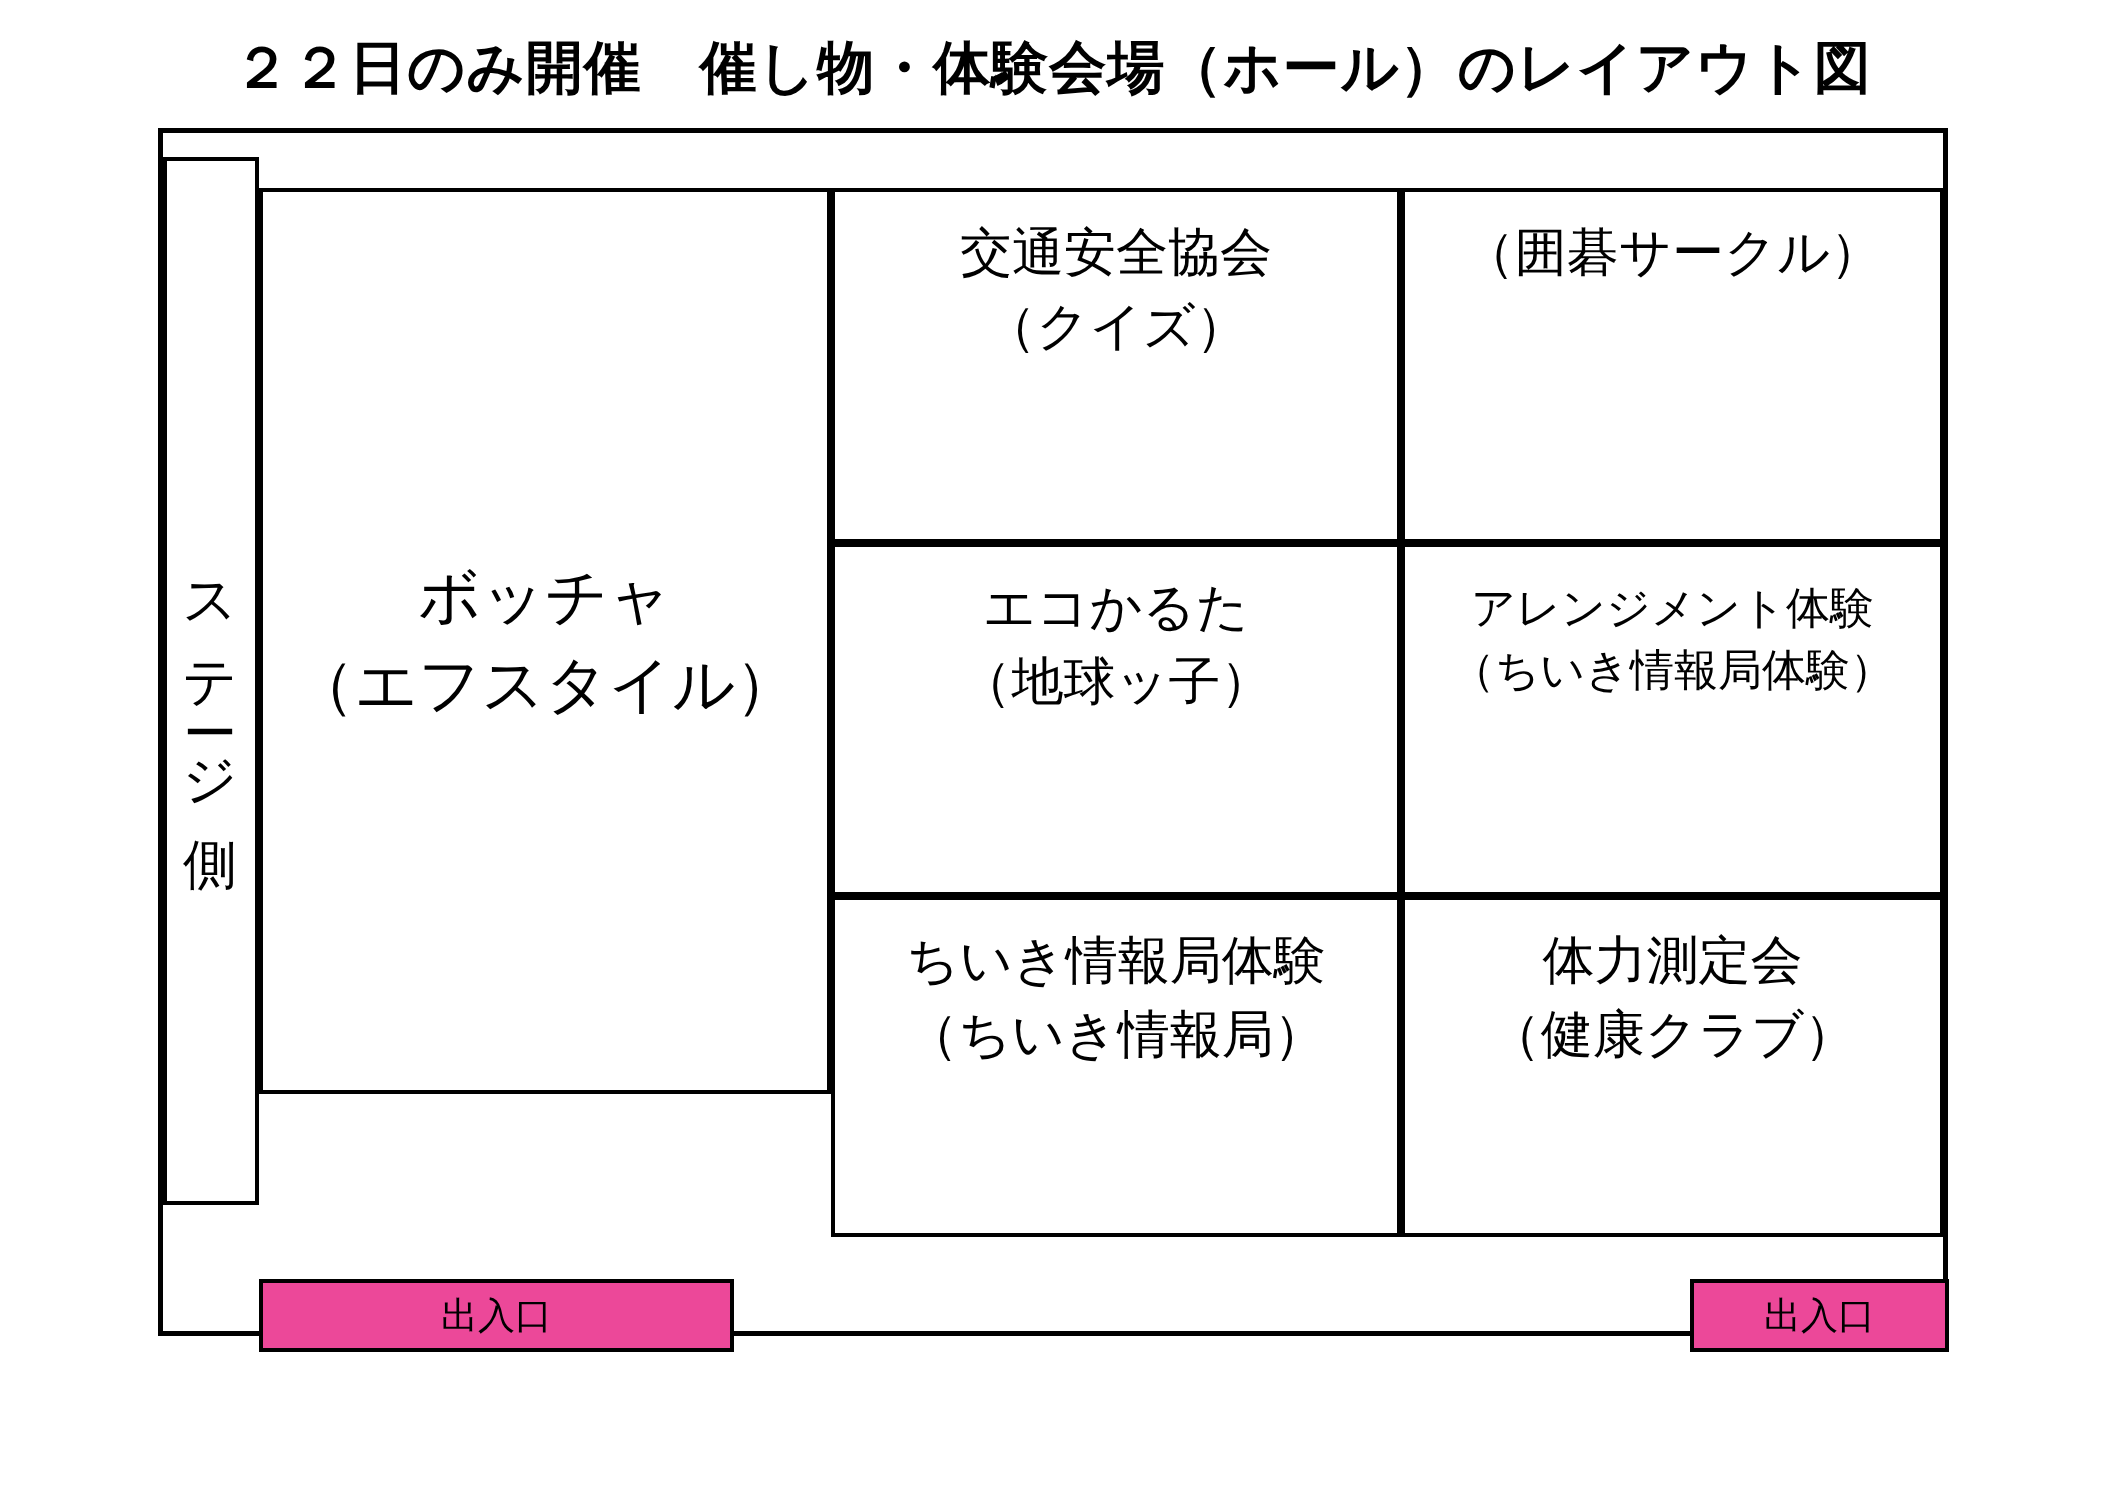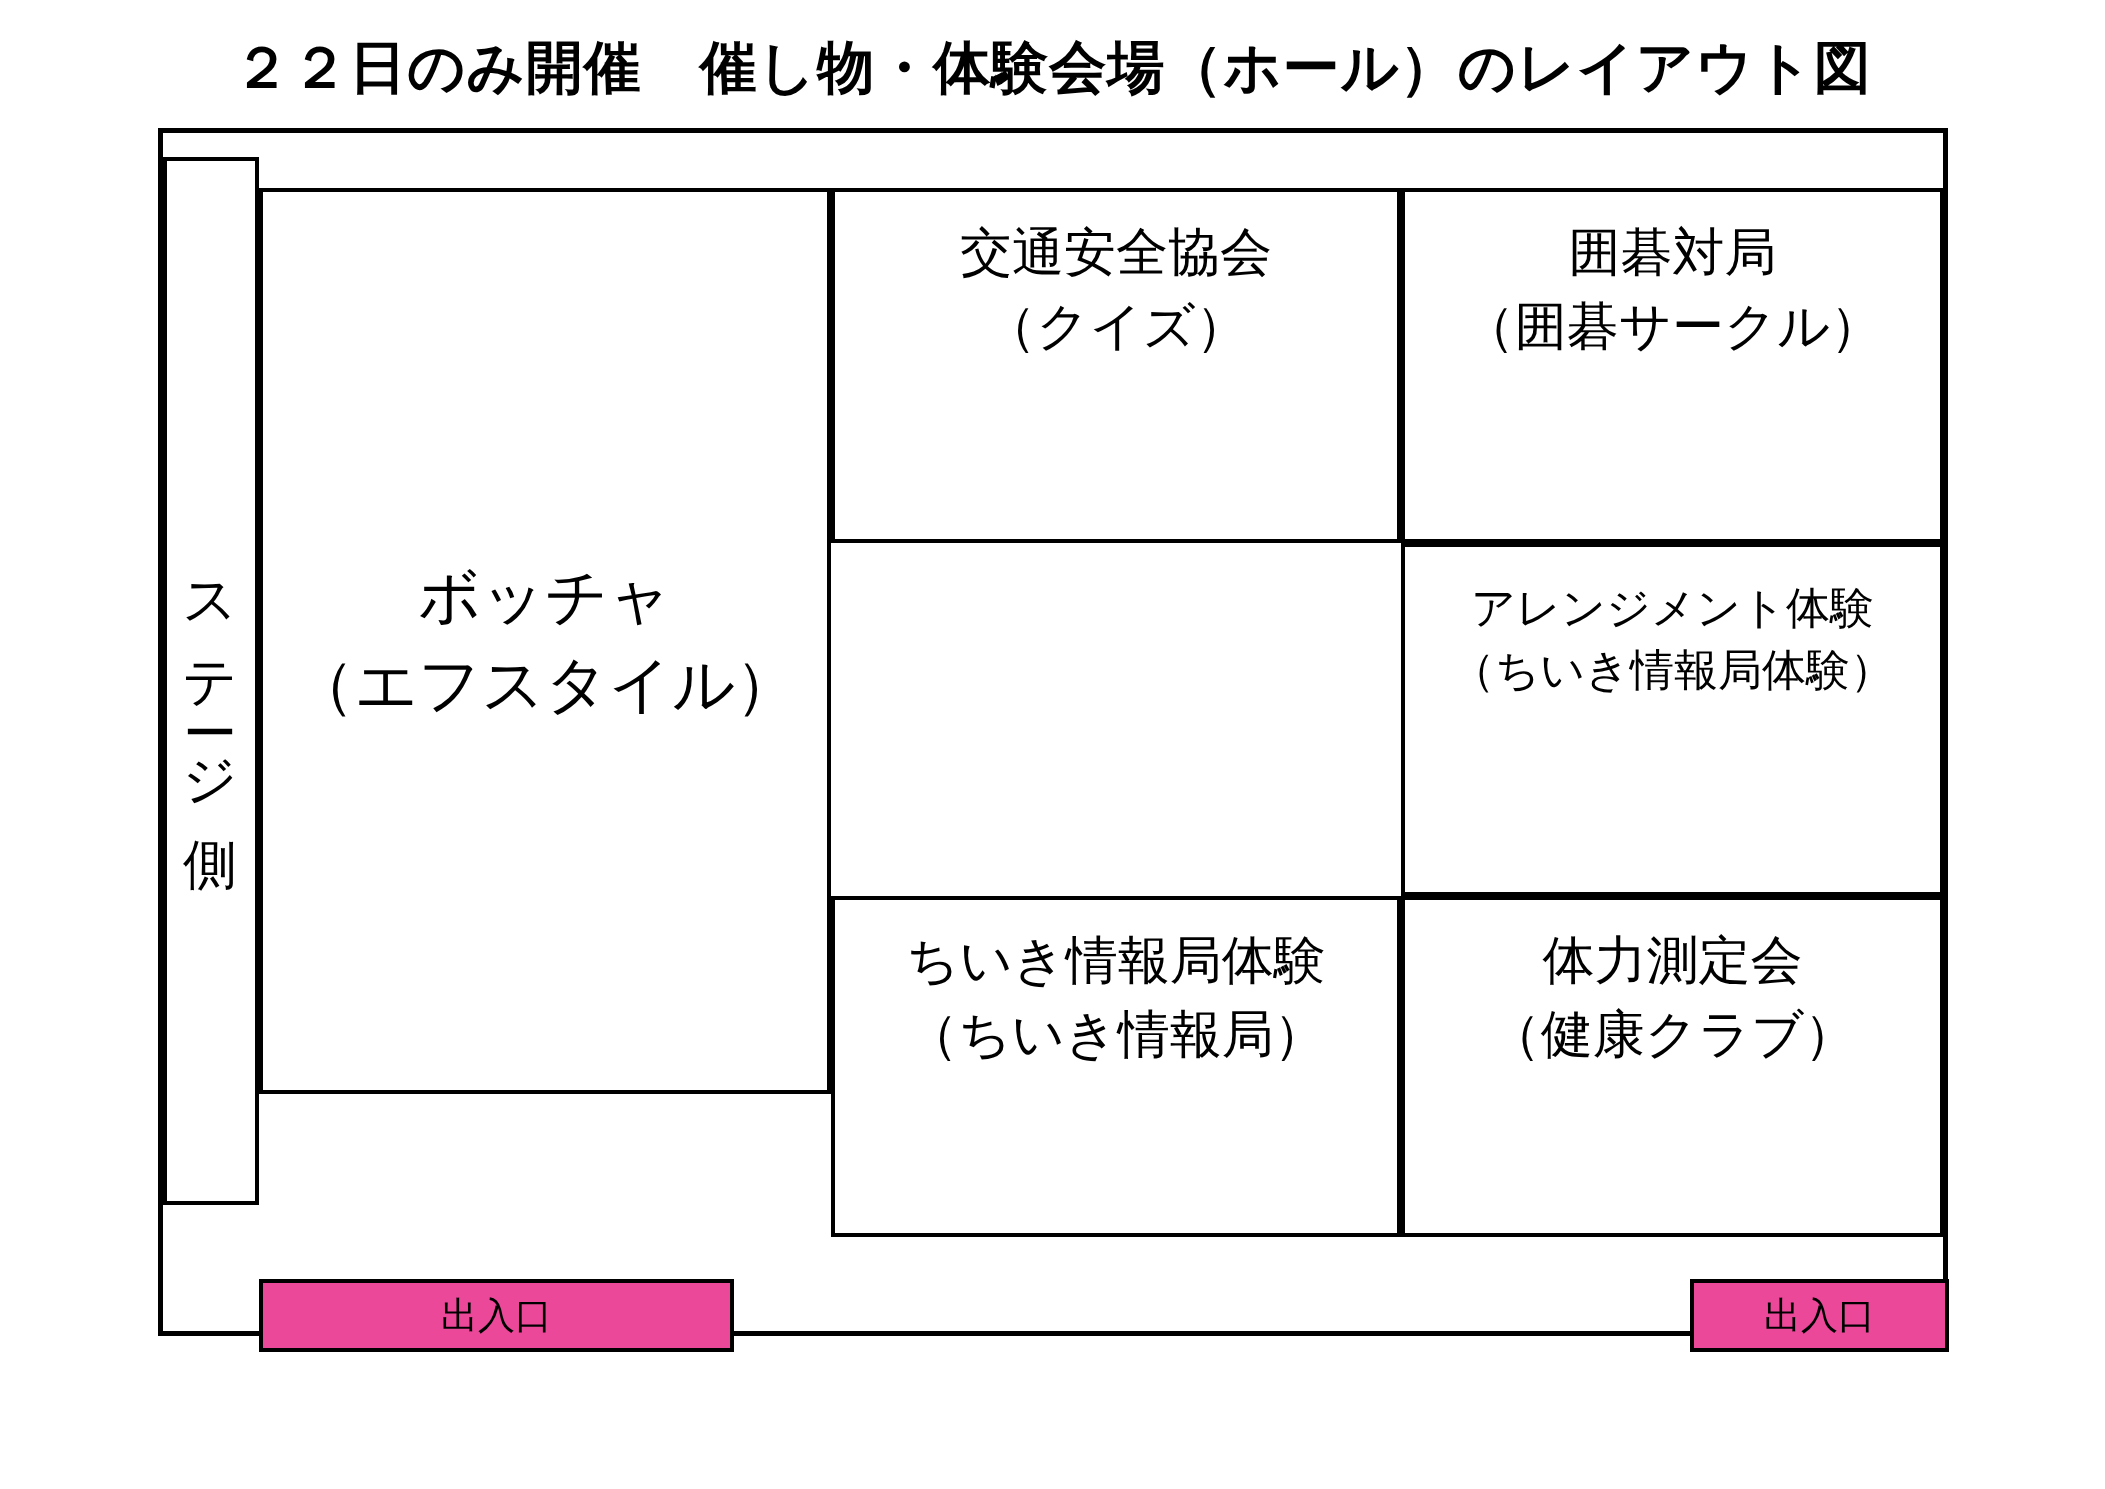--- a/index.html
+++ b/index.html
@@ -199,24 +199,27 @@
     <span class="line1">ボッチャ</span>
     <span class="line2">（エフスタイル）</span>
   </div>
 
   <div class="booth booth-traffic">
     <span class="line1">交通安全協会</span>
     <span class="line2">（クイズ）</span>
   </div>
 
   <div class="booth booth-go">
-    <span class="line1">囲碁対局</span>
     <span class="line2">（囲碁サークル）</span>
   </div>
 
+  <div class="booth booth-eco">
+    <span class="line1">エコかるた</span>
+    <span class="line2">（地球ッ子）</span>
+  </div>
 
   <div class="booth booth-arrange">
     <span class="line1">アレンジメント体験</span>
     <span class="line2">（ちいき情報局体験）</span>
   </div>
 
   <div class="booth booth-chiiki">
     <span class="line1">ちいき情報局体験</span>
     <span class="line2">（ちいき情報局）</span>
   </div>

